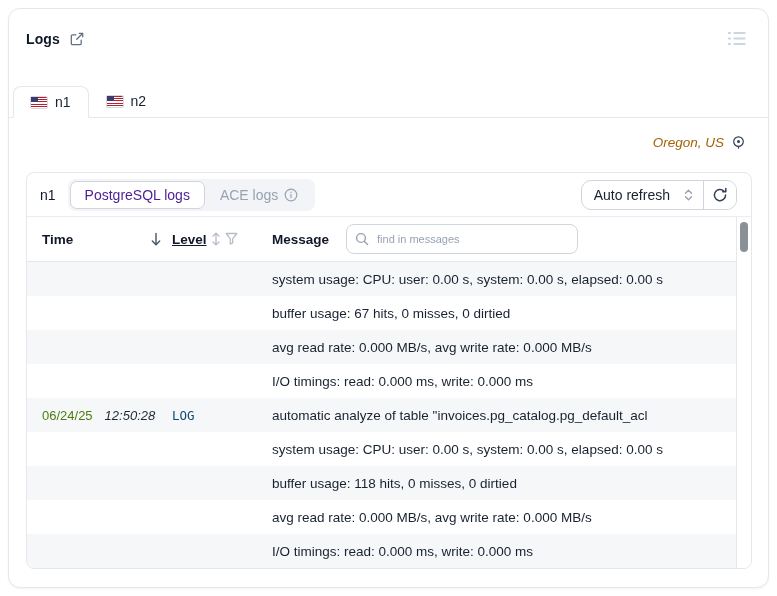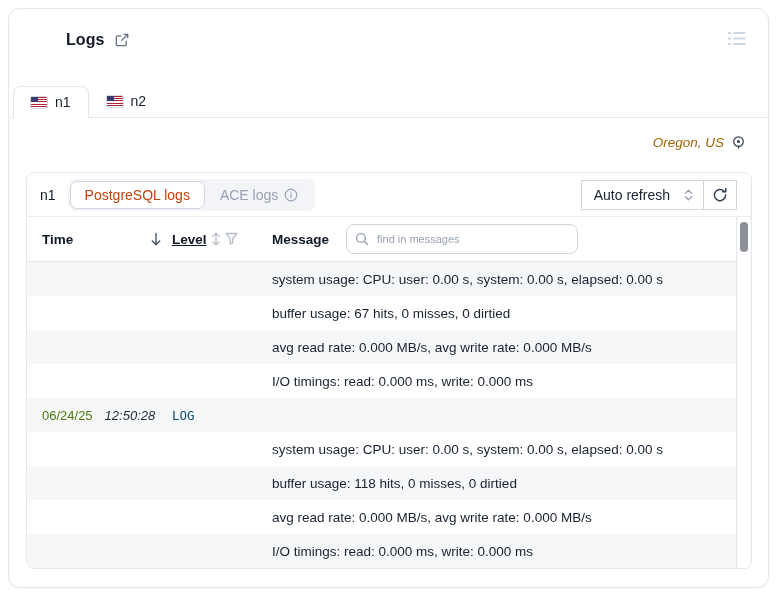--- a/index.html
+++ b/index.html
@@ -7,21 +7,21 @@
     font-family:"Liberation Sans", sans-serif; color:#182230; }
 
   .card { position:absolute; left:8px; top:8px; width:761px; height:580px;
     background:#fff; border:1px solid #e4e7ec; border-radius:12px;
     box-shadow:0 1px 2px rgba(16,24,40,.05); }
 
   
   .card-header { display:flex; justify-content:space-between; align-items:flex-start;
     padding:22px 22px 0 17px; height:46px; }
   .title-wrap { display:flex; align-items:center; gap:9px; }
-  .page-title { font-size:16px; font-weight:700; color:#101828; letter-spacing:.1px;margin-left:40px; }
+  .page-title { font-size:14px; font-weight:700; color:#101828; letter-spacing:.1px; }
   .icon-btn { display:inline-flex; align-items:center; justify-content:center; cursor:pointer; }
 
   
   .tabbar { display:flex; align-items:flex-end; margin-top:30px; padding-left:4px;
     border-bottom:1px solid #e4e7ec; height:33px; }
   .tab { display:flex; align-items:center; gap:8px; height:32px; padding:0 17px;
     font-size:14px; color:#182230; cursor:pointer; background:transparent;
     border:1px solid transparent; }
   .tab.active { background:#fff; border:1px solid #e4e7ec; border-bottom:1px solid #fff;
     border-radius:8px 8px 0 0; margin-bottom:-1px; }
@@ -39,24 +39,24 @@
   .panel { margin:6px 16px 0 17px; height:397px; border:1px solid #e4e7ec;
     border-radius:8px; overflow:hidden; display:flex; flex-direction:column; }
 
   .toolbar { height:44px; flex:0 0 44px; display:flex; align-items:center;
     padding:0 14px 0 13px; border-bottom:1px solid #eaecf0; }
   .inst-label { font-size:14px; color:#101828; margin-right:12px; }
   .seg { display:flex; align-items:center; background:#f2f4f7; border-radius:8px; padding:2px; }
   .seg-btn { display:flex; align-items:center; gap:6px; border:1px solid transparent;
     background:transparent; border-radius:7px; padding:5px 14px; font-size:14px;
     color:#98a2b3; font-family:inherit; cursor:pointer; }
-  .seg-btn.active { background:#fff; border:1px solid #d0d5dd; color:#c2410c; }
+  .seg-btn.active { background:#fff; border:1px solid #d0d5dd; color:#4c1d95; }
   .toolbar-spacer { flex:1; }
   .refresh-group { display:flex; align-items:stretch; height:30px;
-    border:1px solid #d0d5dd; border-radius:0; overflow:hidden; }
+    border:1px solid #d0d5dd; border-radius:10px; overflow:hidden; }
   .select { display:flex; align-items:center; gap:14px; padding:0 10px 0 12px;
     font-size:14px; color:#182230; cursor:pointer; }
   .group-divider { width:1px; background:#d0d5dd; }
   .refresh-btn { width:32px; display:flex; align-items:center; justify-content:center;
     background:#fff; border:none; cursor:pointer; }
 
   
   .content { flex:1; display:flex; min-height:0; }
   .main { flex:1; min-width:0; display:flex; flex-direction:column; }
   .gutter { flex:0 0 15px; border-left:1px solid #e4e7ec; position:relative; background:#fff; }
@@ -223,20 +223,21 @@
             <div class="c-msg">avg read rate: 0.000 MB/s, avg write rate: 0.000 MB/s</div>
           </div>
           <div class="row">
             <div class="c-time"><span class="date"></span><span class="time"></span></div>
             <div class="c-level"></div>
             <div class="c-msg">I/O timings: read: 0.000 ms, write: 0.000 ms</div>
           </div>
           <div class="row">
             <div class="c-time"><span class="date">06/24/25</span><span class="time">12:50:28</span></div>
             <div class="c-level">LOG</div>
+            <div class="c-msg">automatic analyze of table "invoices.pg_catalog.pg_default_acl</div>
           </div>
           <div class="row">
             <div class="c-time"><span class="date"></span><span class="time"></span></div>
             <div class="c-level"></div>
             <div class="c-msg">system usage: CPU: user: 0.00 s, system: 0.00 s, elapsed: 0.00 s</div>
           </div>
           <div class="row">
             <div class="c-time"><span class="date"></span><span class="time"></span></div>
             <div class="c-level"></div>
             <div class="c-msg">buffer usage: 118 hits, 0 misses, 0 dirtied</div>

